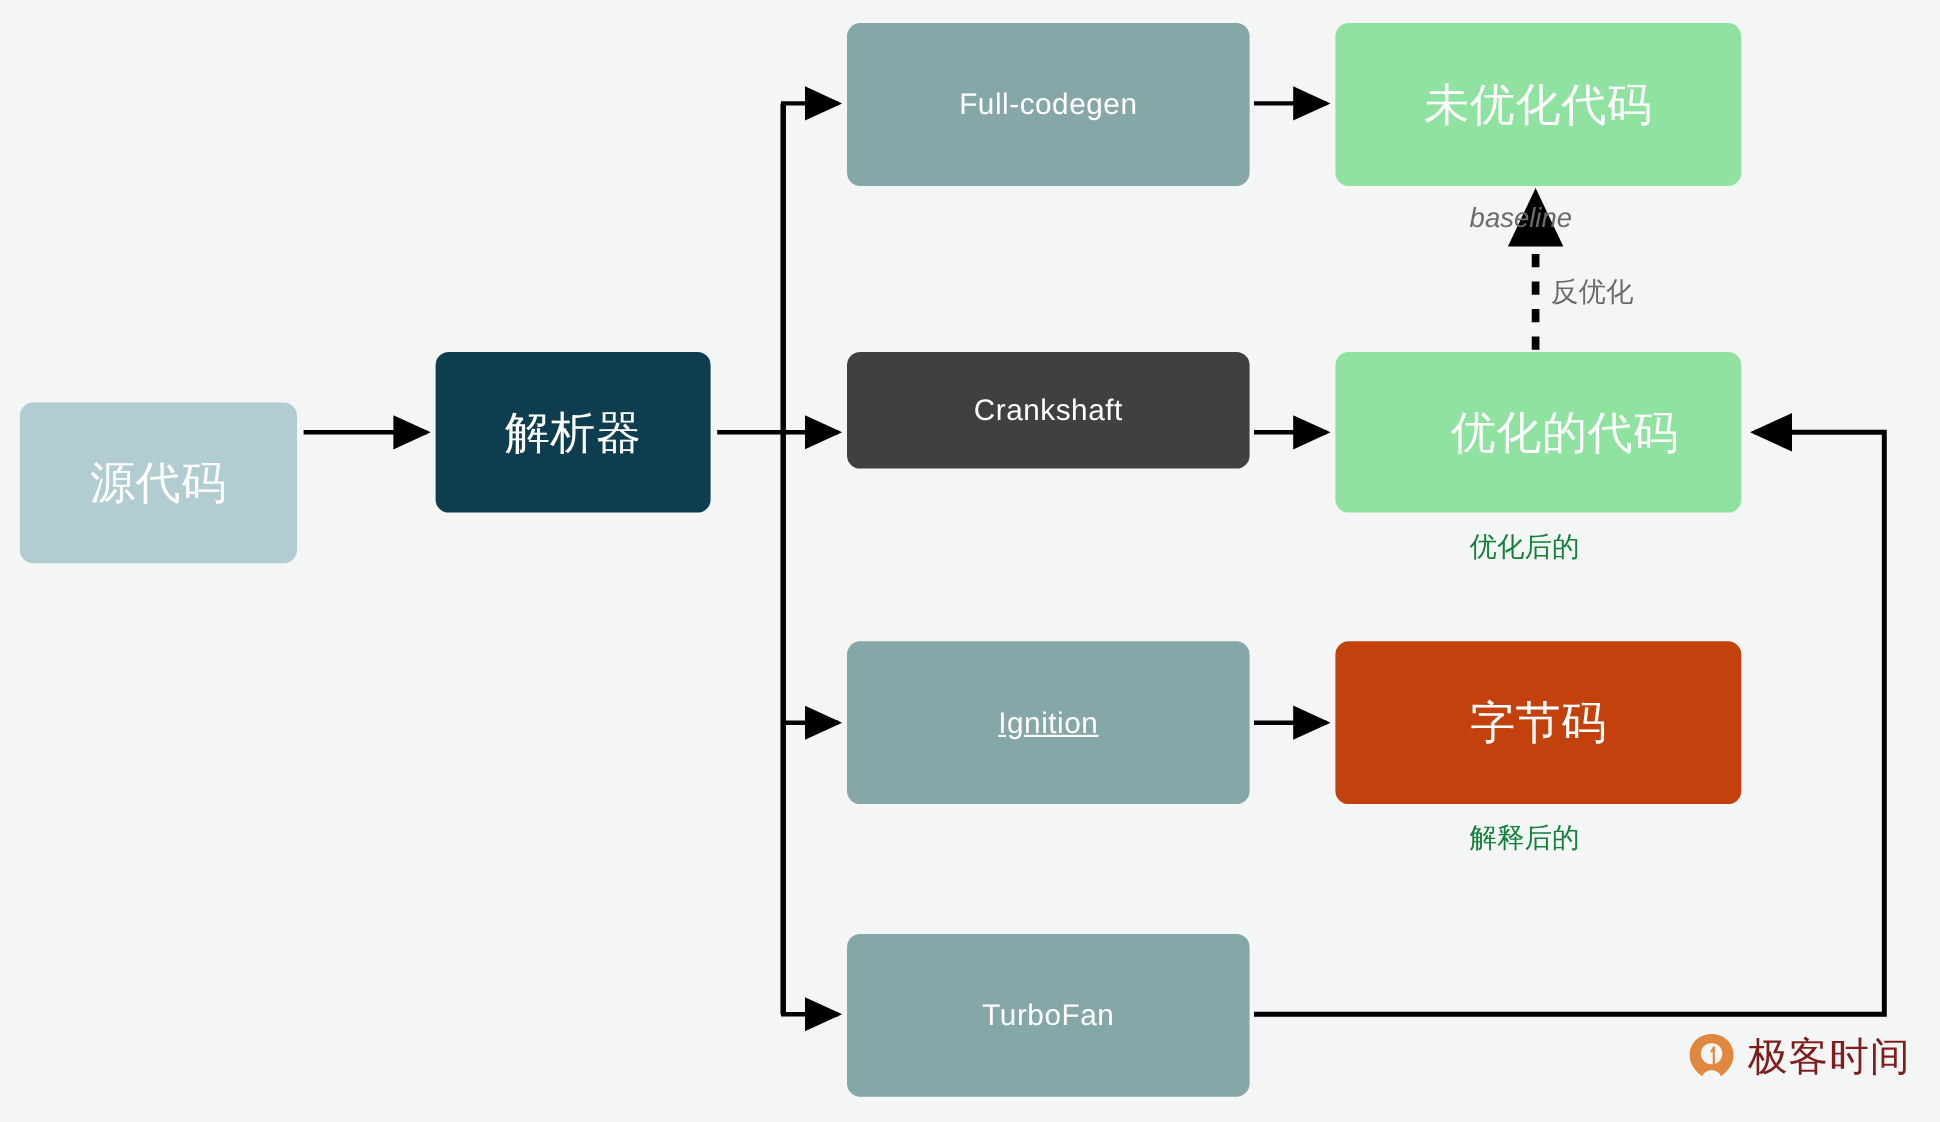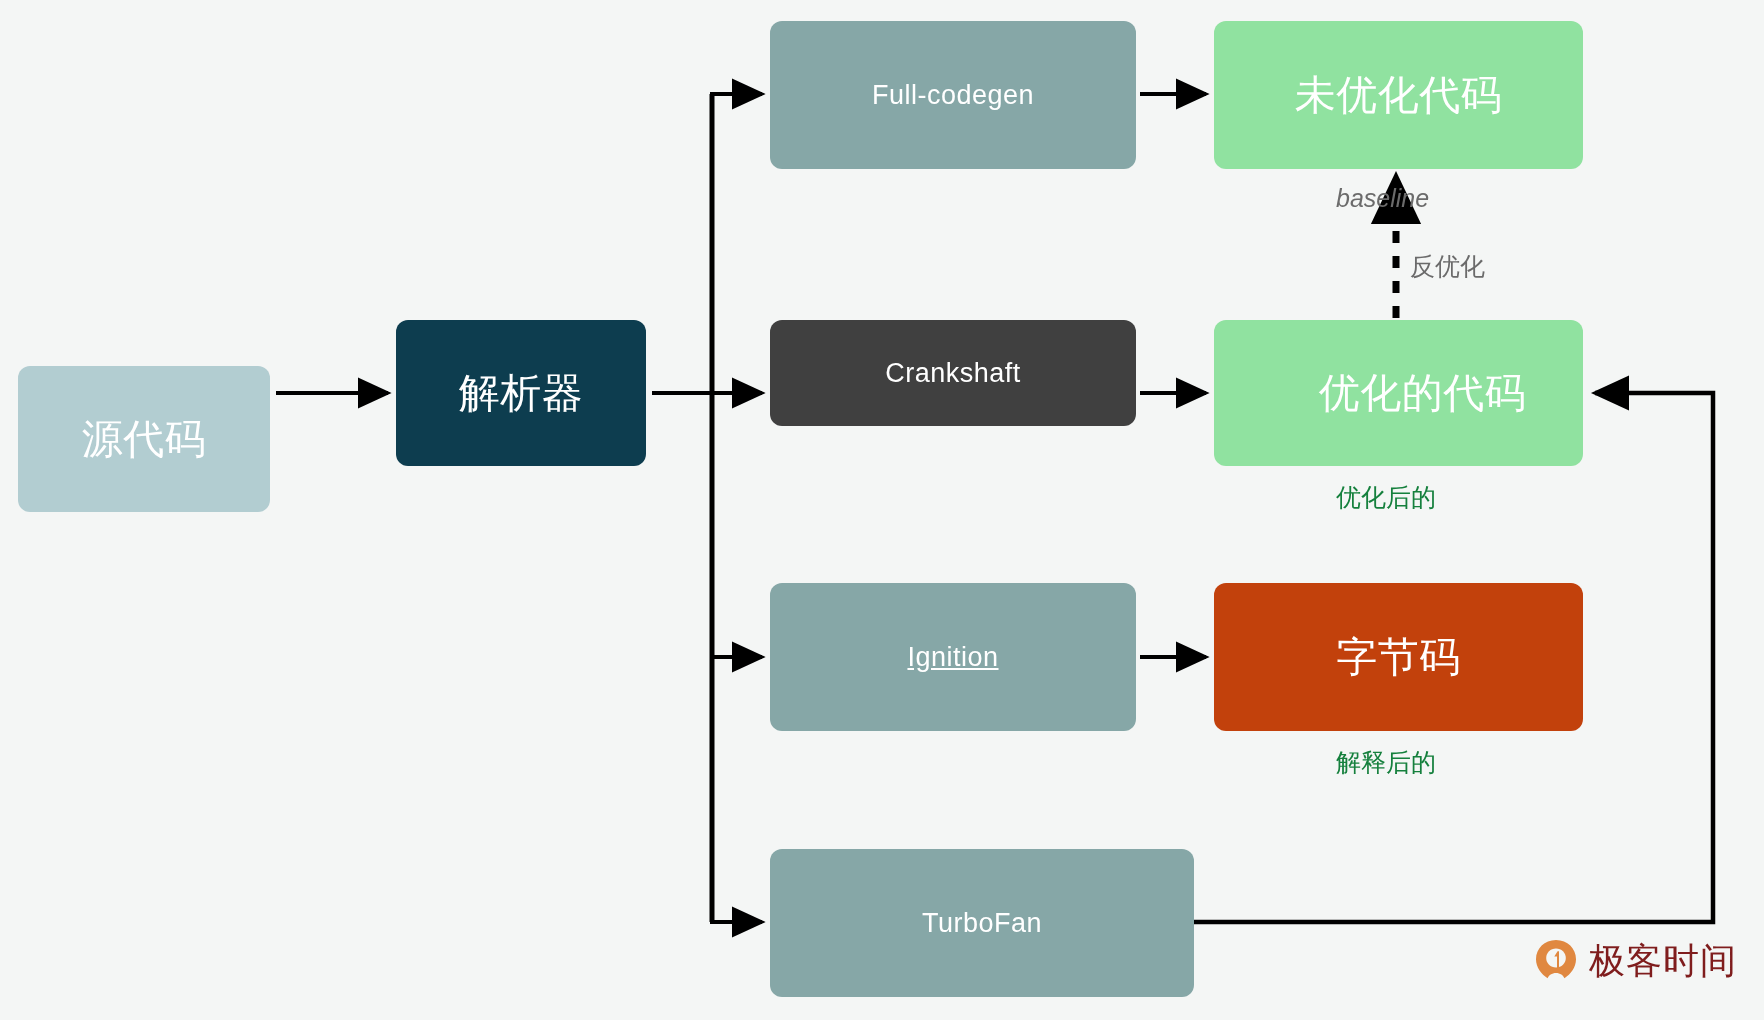--- a/index.html
+++ b/index.html
@@ -130,21 +130,21 @@
   </div>
 
   <div class="node-box" style="left:770px; top:320px; width:366px; height:106px; background:#404040;">
     <span class="node-label lbl-en">Crankshaft</span>
   </div>
 
   <div class="node-box" style="left:770px; top:583px; width:366px; height:148px; background:#86a7a7;text-decoration:underline;">
     <span class="node-label lbl-en">Ignition</span>
   </div>
 
-  <div class="node-box" style="left:770px; top:849px; width:424px; height:148px; background:#86a7a7;">
+  <div class="node-box" style="left:770px; top:849px; width:366px; height:148px; background:#86a7a7;">
     <span class="node-label lbl-en">TurboFan</span>
   </div>
 
   <div class="node-box" style="left:1214px; top:21px; width:369px; height:148px; background:#90e2a0;">
     <span class="node-label lbl-cn">未优化代码</span>
   </div>
 
   <div class="node-box" style="left:1214px; top:320px; width:369px; height:146px; background:#90e2a0;padding-left:48px;">
     <span class="node-label lbl-cn">优化的代码</span>
   </div>

